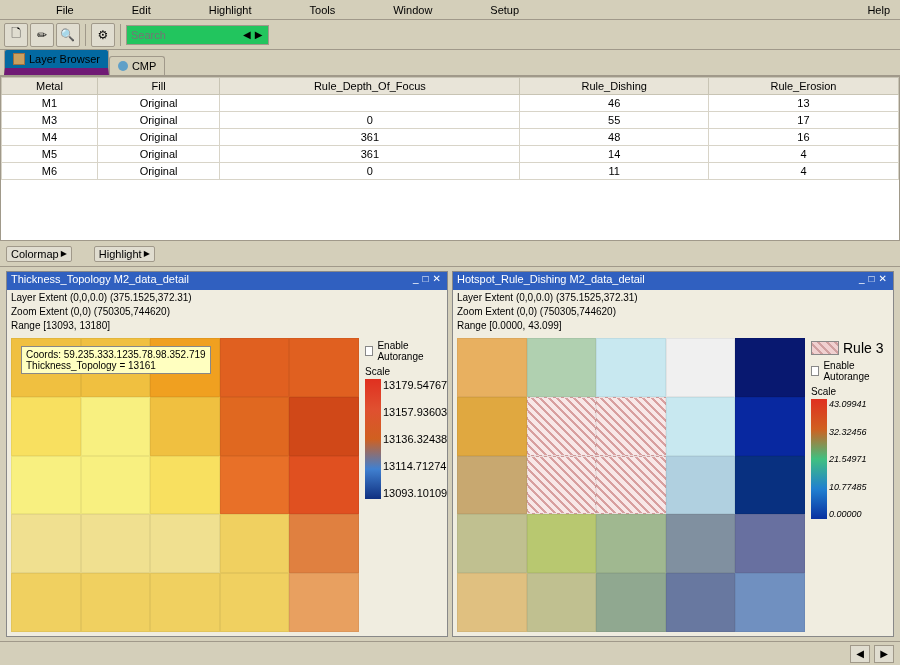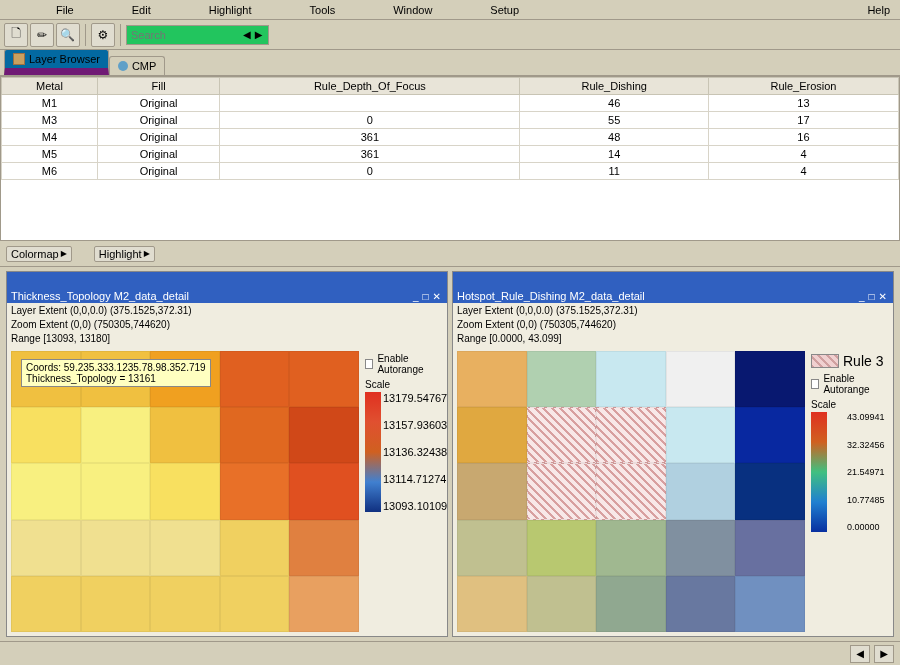--- a/index.html
+++ b/index.html
@@ -160,23 +160,23 @@
       display: flex;
       flex-direction: column;
       flex: 1;
       margin: 0 2px;
     }
 
     .viz-titlebar {
       background: #3060c0;
       color: white;
       display: flex;
-      align-items: flex-end;
+      align-items: flex-start;
       padding: 1px 4px;
-      height: 31px;
+      height: 18px;
       font-size: 11px;
     }
     .viz-titlebar .title-text { flex: 1; }
     .viz-titlebar .win-btn {
       font-size: 10px; cursor: pointer;
       background: none; border: none; color: white;
       padding: 0 2px;
     }
 
     .viz-info {
@@ -480,21 +480,21 @@
       <div class="viz-scale">
         <div class="rule3-legend">
           <div class="rule3-pattern"></div>
           <span>Rule 3</span>
         </div>
         <div class="autorange-row">
           <div class="autorange-cb"></div>
           <span>Enable Autorange</span>
         </div>
         <div class="scale-title">Scale</div>
-        <div style="display:flex;align-items:center;gap:20px;">
+        <div style="display:flex;align-items:center;gap:2px;font-style:italic;">
           <div style="width:16px;height:120px;background:linear-gradient(to bottom,#e03020,#d06020,#40c080,#2080d0,#0830a0);"></div>
           <div style="display:flex;flex-direction:column;justify-content:space-between;height:120px;font-size:9px;">
             <span>43.09941</span>
             <span>32.32456</span>
             <span>21.54971</span>
             <span>10.77485</span>
             <span>0.00000</span>
           </div>
         </div>
       </div>

